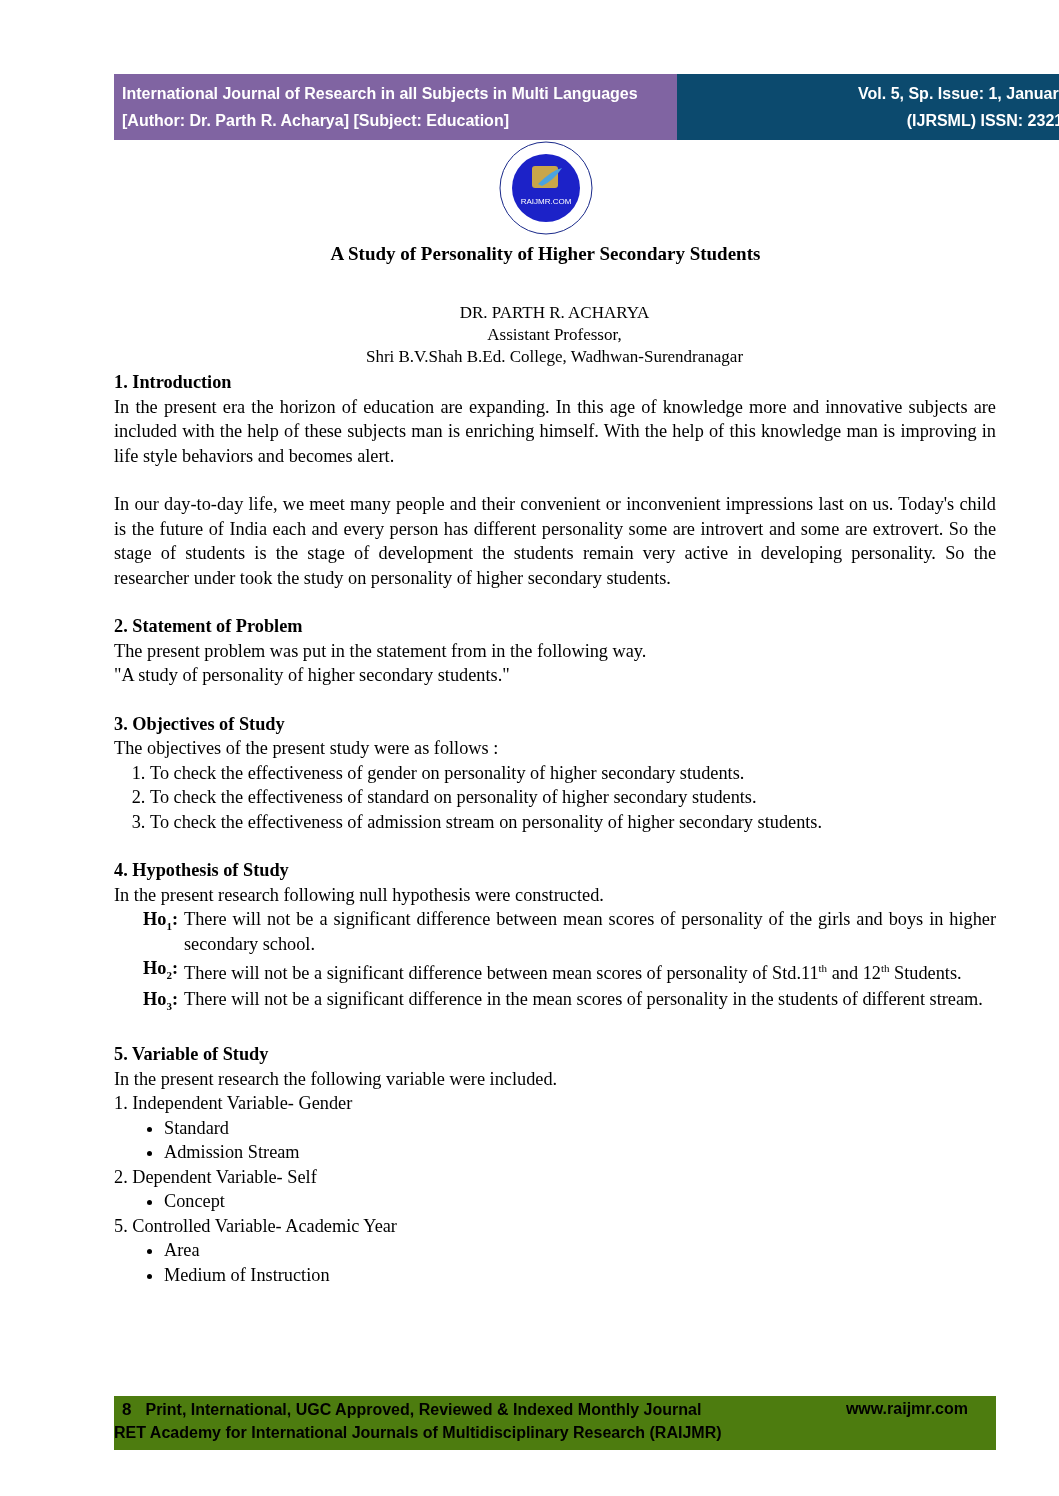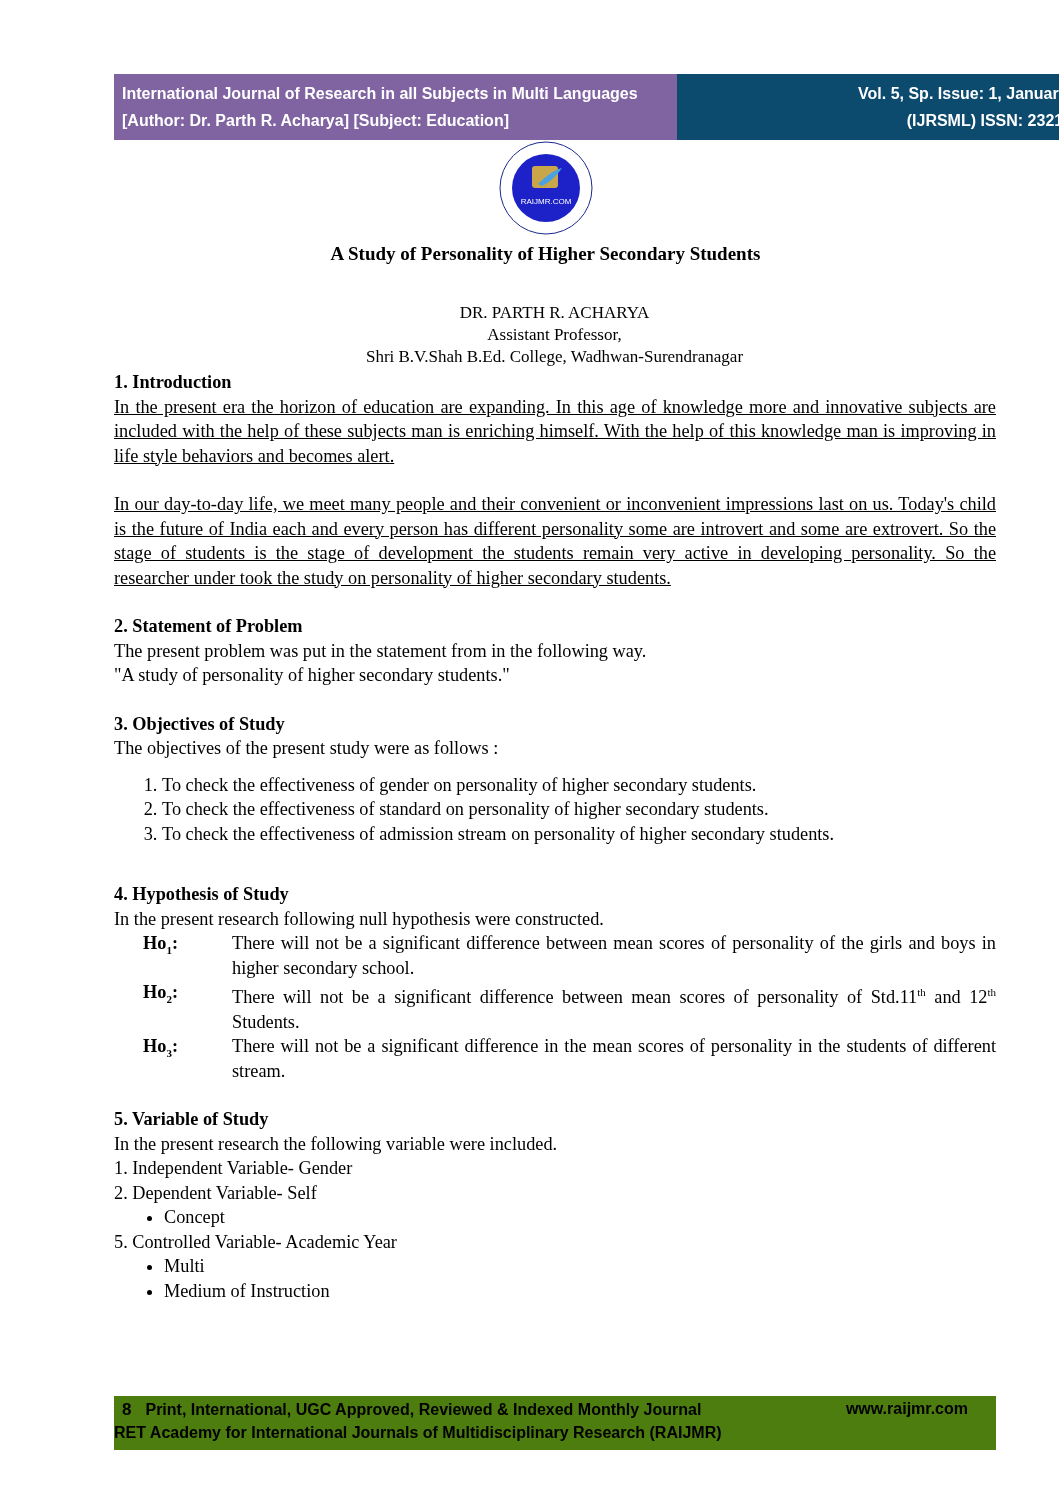--- a/index.html
+++ b/index.html
@@ -5,24 +5,24 @@
   html, body { margin:0; padding:0; background:#fff; }
   body { width:1059px; height:1496px; position:relative; overflow:hidden; font-family:"Liberation Serif", serif; color:#000; }
   .hdr { position:absolute; left:114px; top:62px; width:1011px; height:66px; display:flex;margin-top:12px; }
   .hdr-left { background:#8064a2; width:563px; color:#fff; font-family:"Liberation Sans", sans-serif; font-weight:bold; font-size:16px; line-height:27px; padding:6px 0 0 8px; box-sizing:border-box; }
   .hdr-right { background:#0c4a6e; flex:1; color:#fff; font-family:"Liberation Sans", sans-serif; font-weight:bold; font-size:16px; line-height:27px; padding:6px 12px 0 0; box-sizing:border-box; text-align:right; }
   .logo { position:absolute; left:494px; top:140px; width:104px; height:96px; }
   .title { position:absolute; left:0; width:1059px; top:243px; text-align:center; font-weight:bold; font-size:19px;padding-left:16px; }
   .author { position:absolute; left:0; width:1109px; top:302px; text-align:center; font-size:17px; line-height:22px; }
   .content { position:absolute; left:114px; top:370px; width:882px; font-size:18.3px; line-height:24.5px; }
   .h { font-weight:bold; }
-  .j { text-align:justify;text-decoration:underline; }
+  .j { text-align:justify; }
   .gap { height:24px; }
-  ol { margin:12px; padding-left:36px; }
-  .hyp { display:flex;gap:48px; }
+  ol { margin:0; padding-left:36px; }
+  .hyp { display:flex; }
   .hyp .lab { font-weight:bold; width:64px; flex:none; text-align:right; padding-right:6px; }
   .hyp .txt { text-align:justify; flex:1; }
   ul { margin:0; padding-left:50px; list-style:disc; }
   .ftr { position:absolute; left:114px; top:1396px; width:882px; height:54px; background:#4d7c0f; font-family:"Liberation Sans", sans-serif; font-weight:bold; font-size:16px; color:#000; }
   .ftr .r1 { position:absolute; left:8px; top:4px; }
   .ftr .r1 span.pg { margin-right:14px; font-size:17px; }
   .ftr .url { position:absolute; right:28px; top:4px; }
   .ftr .r2 { position:absolute; left:0; width:882px; top:28px; text-align:left; }
   sub, sup { font-size:11px; }
 </style>
@@ -91,27 +91,31 @@
   </div>
   <div class="hyp">
     <span class="lab"><span>Ho</span><sub>3</sub>:</span>
     <span class="txt">There will not be a significant difference in the mean scores of personality in the students of different stream.</span>
   </div>
   <div class="gap"></div>
 
   <div class="h">5. Variable of Study</div>
   <div>In the present research the following variable were included.</div>
   <div>1. Independent Variable- Gender</div>
+  <ul>
+    <li>Standard</li>
+    <li>Admission Stream</li>
+  </ul>
   <div>2. Dependent Variable- Self</div>
   <ul>
     <li>Concept</li>
   </ul>
   <div>5. Controlled Variable- Academic Year</div>
   <ul>
-    <li>Multi</li>
+    <li>Area</li>
     <li>Medium of Instruction</li>
   </ul>
 </div>
 
 <div class="ftr">
   <div class="r1"><span class="pg">8</span><span>Print, International, UGC Approved,  Reviewed &amp; Indexed Monthly Journal</span></div>
   <div class="url">www.raijmr.com</div>
   <div class="r2">RET Academy for International Journals of Multidisciplinary Research (RAIJMR)</div>
 </div>
 

